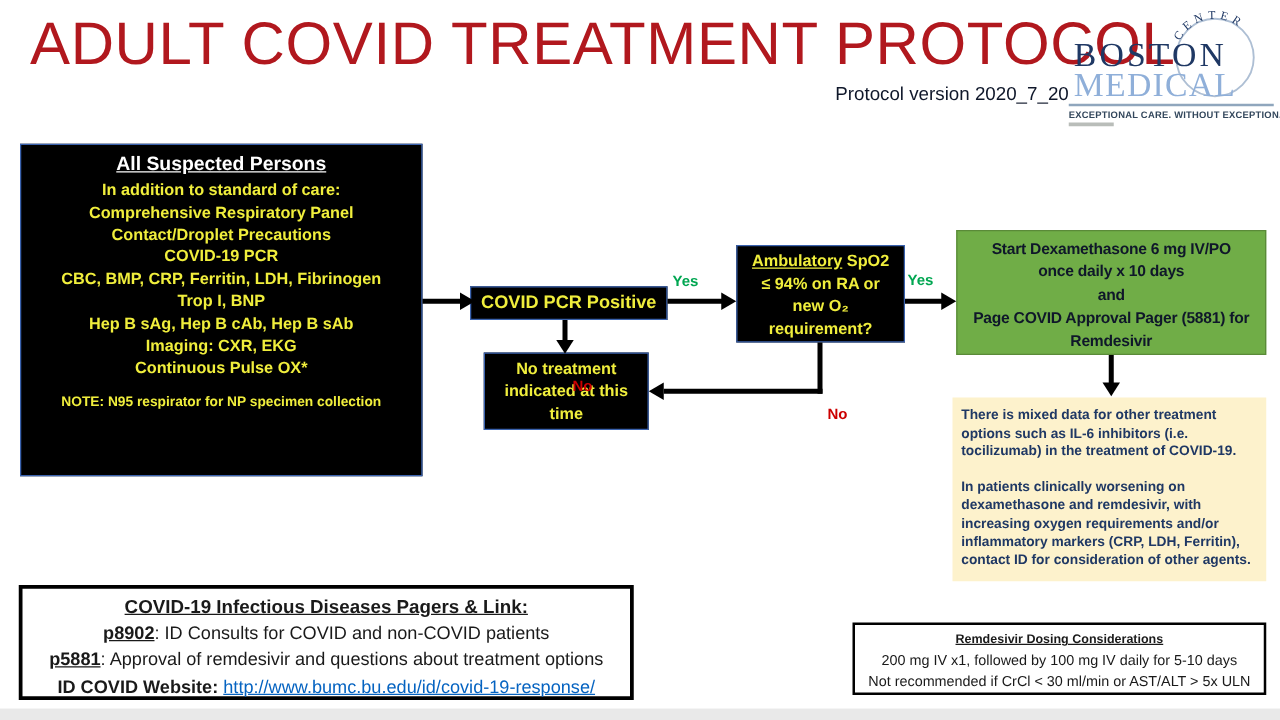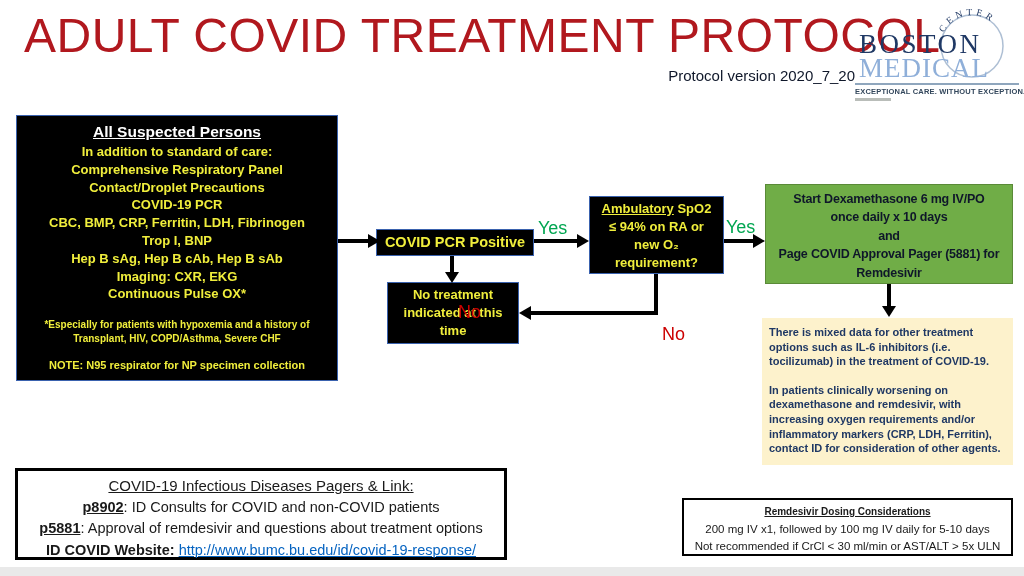--- a/index.html
+++ b/index.html
@@ -58,28 +58,28 @@
     background: #FDF2CC; color: #1F3864; font-weight: bold;
     font-size: 11px; line-height: 14.6px; padding: 7px 7px;
   }
   .creambox p + p { margin-top: 14px; }
   
   .outbox {
     position: absolute; background: #ffffff; border: 3px solid #000;
     text-align: center; color: #1a1a1a;
   }
   .pagers { left: 15px; top: 468px; width: 492px; height: 92px; padding-top: 4px; font-size: 14.5px; line-height: 21.5px; }
-  .pagers .heading { font-weight: normal; text-decoration: underline; font-size: 15px; }
+  .pagers .heading { font-weight: bold; text-decoration: underline; font-size: 15px; }
   .pagers .pager-id { font-weight: bold; text-decoration: underline; }
   .pagers .site-label { font-weight: bold; }
   .pagers a { color: #0563C1; text-decoration: underline; }
   .dosing { left: 682px; top: 498px; width: 331px; height: 58px; border-width: 2.5px; padding-top: 2px; font-size: 11.5px; line-height: 17px; }
   .dosing .heading { font-weight: bold; text-decoration: underline; font-size: 10px; line-height: 19px; }
   
-  .flow-label { position: absolute; font-size: 18px; font-weight: normal; }
+  .flow-label { position: absolute; font-size: 12px; font-weight: bold; }
   .yes { color: #00A651; }
   .no { color: #CC0000; margin-top: 47px; }
   #yes1 { left: 538px; top: 218px; }
   #yes2 { left: 726px; top: 217px; }
   #no1  { left: 458px; top: 255px; }
   #no2  { left: 662px; top: 277px; }
   
   .aline { position: absolute; background: #000; }
   .ahead { position: absolute; width: 0; height: 0; }
   .ahead.right { border-top: 7px solid transparent; border-bottom: 7px solid transparent; border-left: 12px solid #000; }
@@ -113,24 +113,20 @@
     <div class="heading">All Suspected Persons</div>
     <div class="line">In addition to standard of care:</div>
     <div class="line">Comprehensive Respiratory Panel</div>
     <div class="line">Contact/Droplet Precautions</div>
     <div class="line">COVID-19 PCR</div>
     <div class="line">CBC, BMP, CRP, Ferritin, LDH, Fibrinogen</div>
     <div class="line">Trop I, BNP</div>
     <div class="line">Hep B sAg, Hep B cAb, Hep B sAb</div>
     <div class="line">Imaging: CXR, EKG</div>
     <div class="line">Continuous Pulse OX*</div>
-    <div class="footnote">
-      <div>*Especially for patients with hypoxemia and a history of</div>
-      <div>Transplant, HIV, COPD/Asthma, Severe CHF</div>
-    </div>
     <div class="note">NOTE: N95 respirator for NP specimen collection</div>
   </div>
 
   <div class="bluebox pcrbox">
     <span>COVID PCR Positive</span>
   </div>
 
   <div class="bluebox notreat">
     <div>No treatment</div>
     <div>indicated at this</div>

